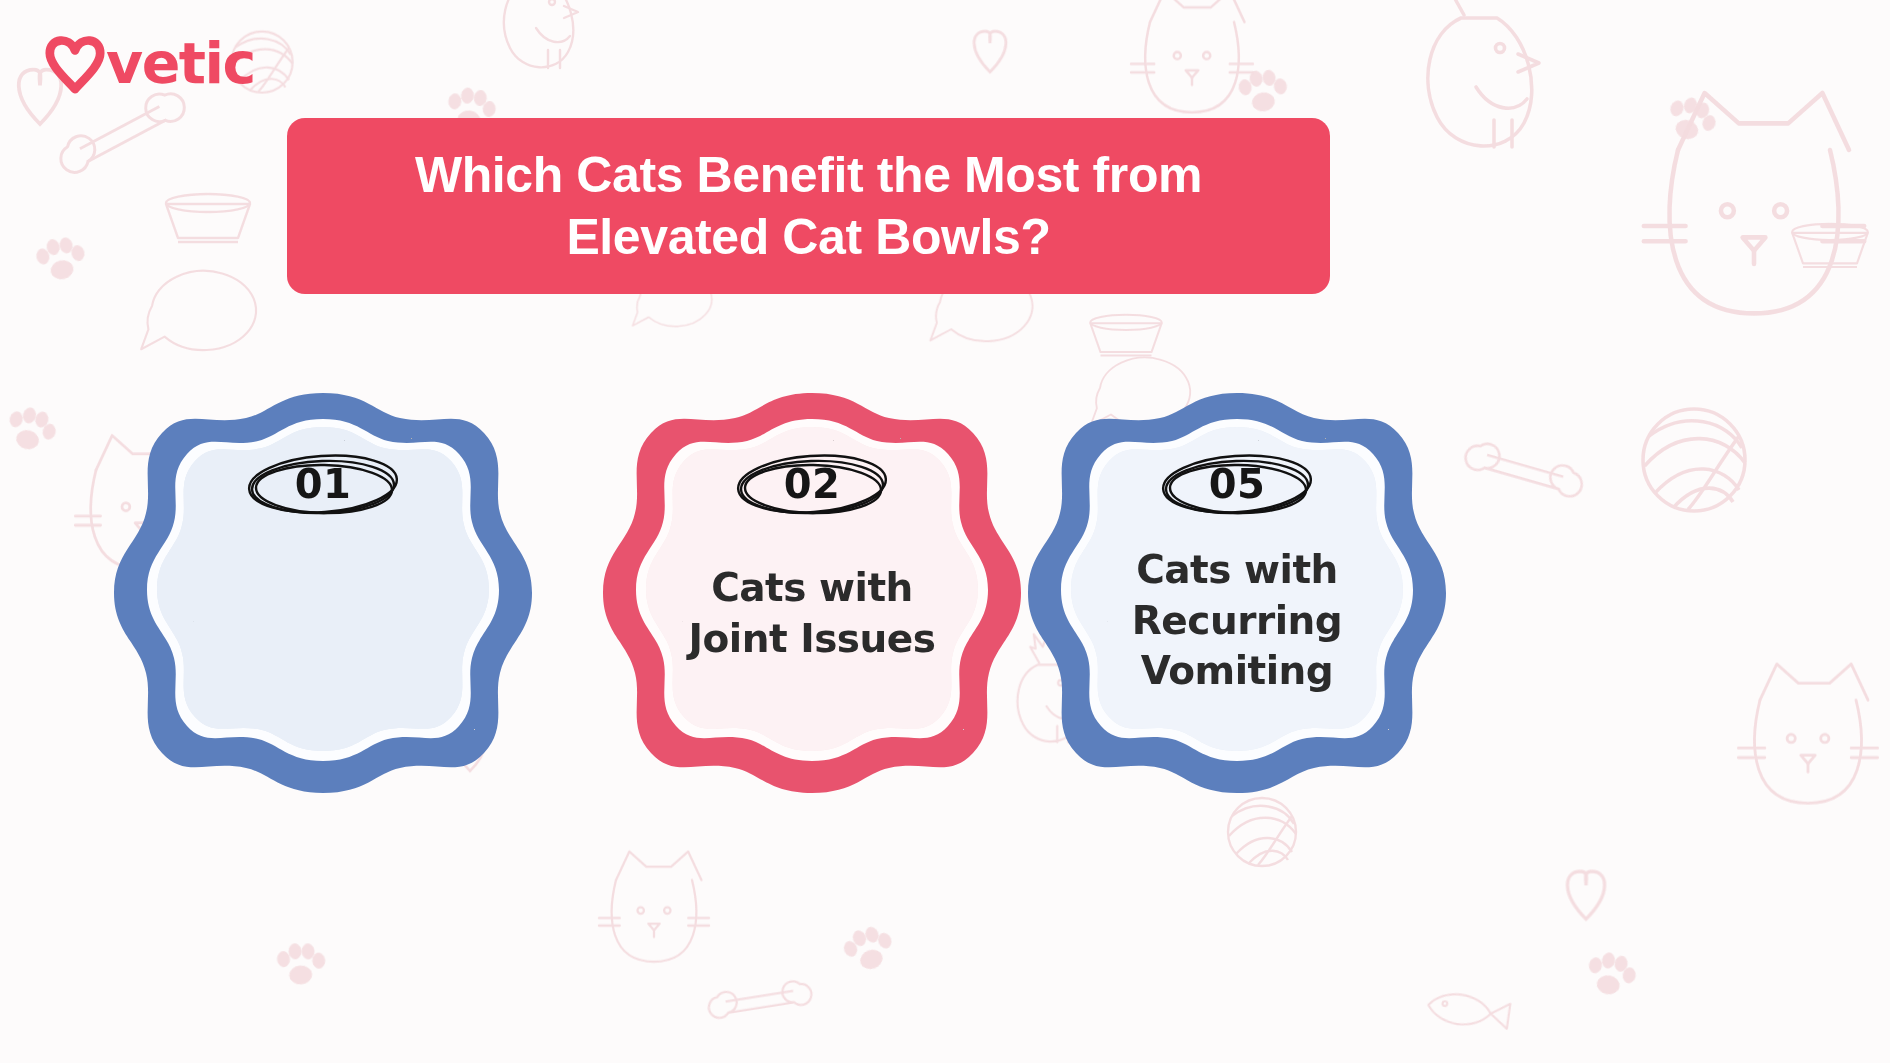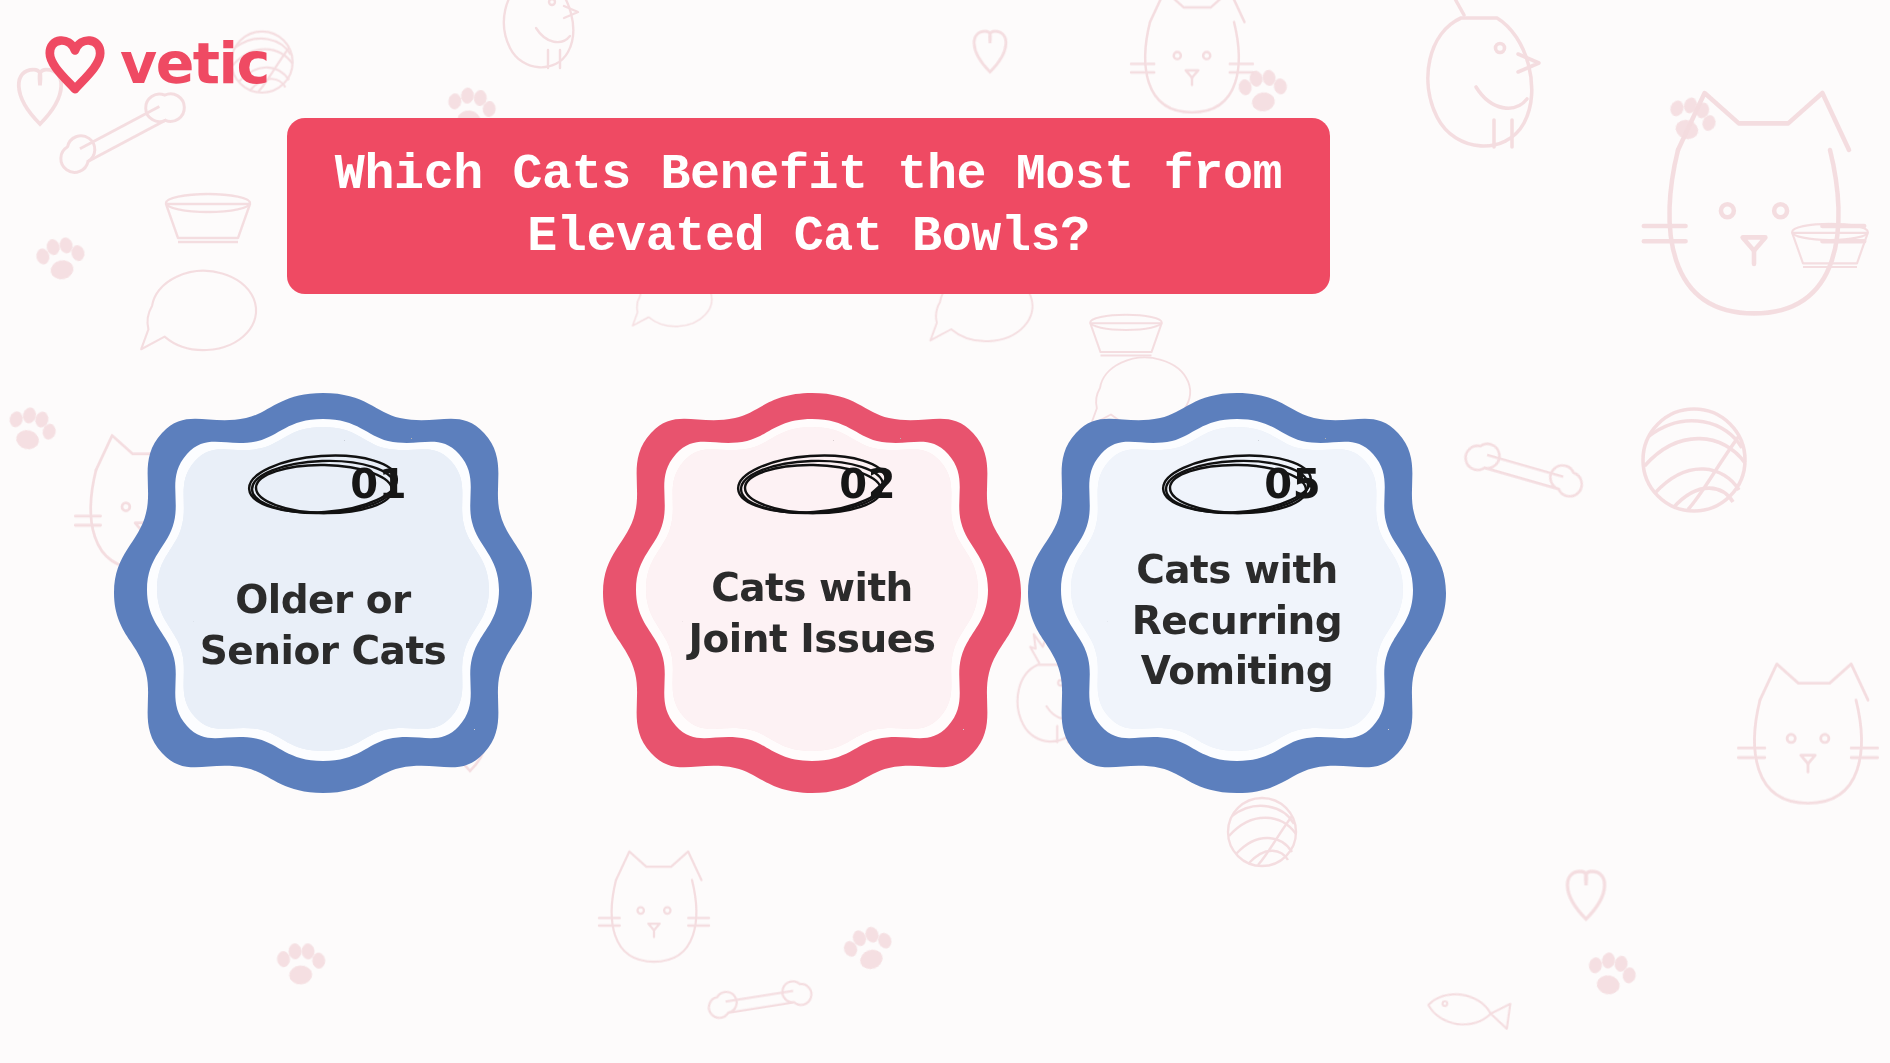--- a/index.html
+++ b/index.html
@@ -26,21 +26,20 @@
     pointer-events: none;
   }
 
   
   #logo {
     position: absolute;
     left: 44px;
     top: 32px;
     display: flex;
     align-items: center;
-    gap: 14px;
     z-index: 5;
   }
   #logo .mark { width: 62px; height: 62px; display: block; }
   #logo .word {
     font-size: 57px;
     font-weight: 700;
     color: #ef4a63;
     letter-spacing: -1.5px;
     line-height: 1;
     font-family: "DejaVu Sans", sans-serif;
@@ -61,21 +60,21 @@
     z-index: 4;
   }
   #banner h1 {
     color: #ffffff;
     font-size: 50px;
     line-height: 1.24;
     font-weight: 700;
     text-align: center;
     letter-spacing: -0.4px;
     padding: 0 26px;
-    font-family: Liberation Mono, monospace;
+    font-family: Liberation Sans, sans-serif;
   }
 
   
   #cards {
     position: absolute;
     left: 0;
     top: 385px;
     width: 1890px;
     height: 440px;
     z-index: 3;
@@ -105,21 +104,21 @@
     z-index: 2;
     pointer-events: none;
   }
 
   .badge {
     position: relative;
     width: 168px;
     height: 78px;
     display: flex;
     align-items: center;
-    justify-content: flex-end;
+    justify-content: center;
     margin-top: 8px;
   }
   .badge .scribble { position: absolute; inset: 0; width: 100%; height: 100%; }
   .badge .num {
     position: relative;
     font-size: 40px;
     font-weight: 700;
     color: #161616;
     letter-spacing: 0.5px;
     font-family: "DejaVu Sans", sans-serif;
@@ -352,22 +351,20 @@
       <div class="badge">
         <svg class="scribble" viewBox="0 0 168 78" xmlns="http://www.w3.org/2000/svg" aria-hidden="true">
           <g fill="none" stroke="#111111" stroke-width="2.4" stroke-linecap="round">
             <ellipse cx="84" cy="39" rx="74" ry="28" transform="rotate(-4 84 39)"></ellipse>
             <ellipse cx="84" cy="42" rx="71" ry="26" transform="rotate(-2 84 42)"></ellipse>
             <ellipse cx="85" cy="44" rx="68" ry="24" transform="rotate(1 85 44)"></ellipse>
           </g>
         </svg>
         <span class="num">01</span>
       </div>
-      <div class="label">Older or
-Senior Cats</div>
     </div>
   </div>
 
   <div class="card c2">
     <svg class="blob" viewBox="0 0 430 430" xmlns="http://www.w3.org/2000/svg" aria-hidden="true">
       <defs>
         <filter id="grain2" x="-10%" y="-10%" width="120%" height="120%">
           <feTurbulence type="fractalNoise" baseFrequency="0.9" numOctaves="3" result="n"></feTurbulence>
           <feColorMatrix in="n" type="saturate" values="0"></feColorMatrix>
           <feComponentTransfer result="sp">

